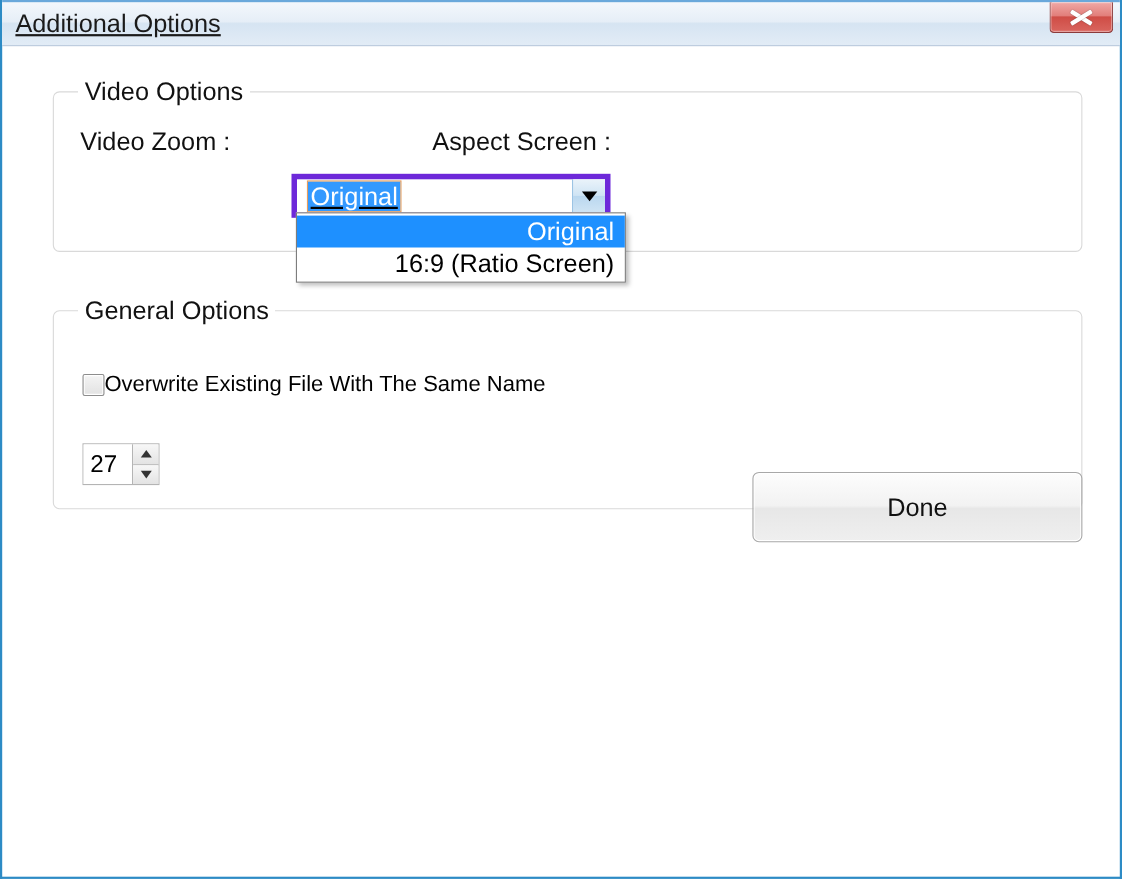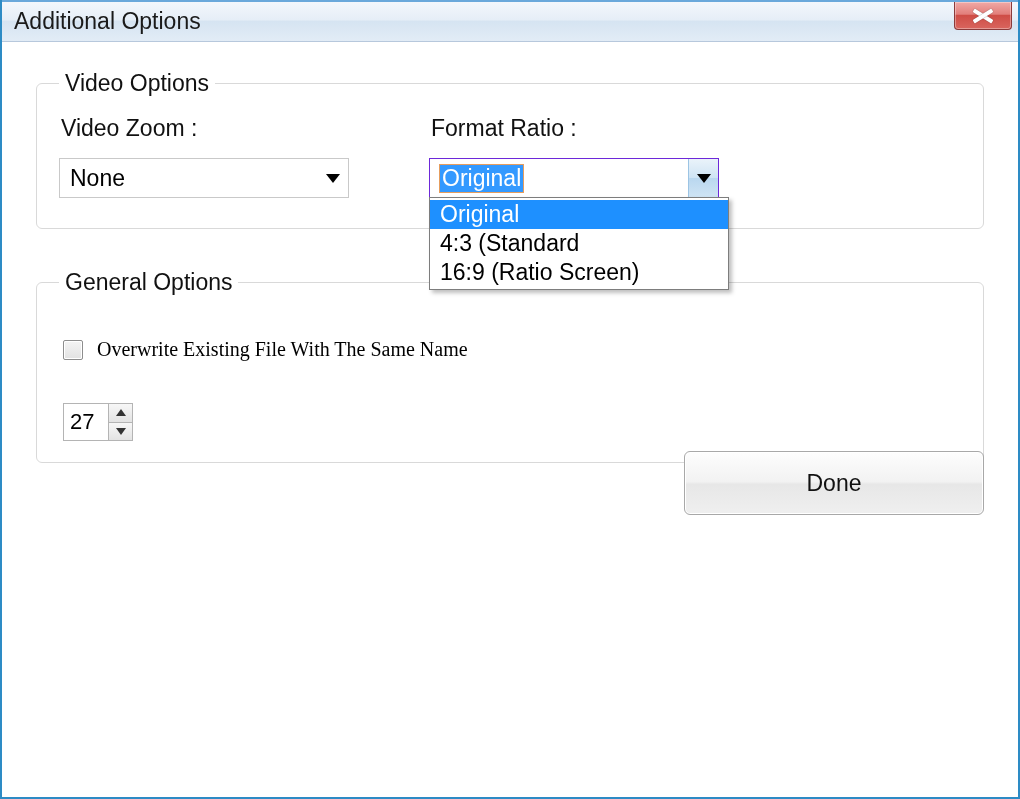--- a/index.html
+++ b/index.html
@@ -24,20 +24,21 @@
     border-bottom: 1px solid #b7c8dc;
     border-top: 2px solid #6aa8db;
     display: flex;
     align-items: center;
     padding-left: 12px;
     position: relative;
   }
   .titlebar-title {
     font-size: 23px;
     color: #1a1a1a;
+    text-decoration: underline;
   }
   .close-btn {
     position: absolute;
     top: 0;
     right: 6px;
     width: 58px;
     height: 28px;
     border: 1px solid #8b3a3a;
     border-top: none;
     border-bottom-left-radius: 4px;
@@ -62,30 +63,30 @@
 
   .content {
     padding: 28px 34px 20px 34px;
     position: relative;
   }
 
   fieldset.group {
     border: 1px solid #d9d9d9;
     border-radius: 6px;
     padding: 14px 22px 30px 22px;
-    margin: 0 0 40px 0;
+    margin: 0 0 40px 12px;
     position: relative;
   }
   fieldset.group legend {
     font-size: 23px;
     padding: 0 6px;
     color: #111;
   }
 
-  .row { display:flex; gap:80px; margin-top:4px; }
+  .row { display:flex; gap:56px; margin-top:4px;text-align:right; }
   .col { display:flex; flex-direction:column; gap:16px; }
   .label { font-size:23px; color:#111; padding-left:2px; }
 
   .combo {
     width: 290px;
     height: 40px;
     border: 1px solid #c9c9c9;
     background: #fff;
     display:flex;
     align-items:center;
@@ -95,21 +96,22 @@
     cursor: pointer;
   }
   .combo .caret {
     margin-left:auto;
     width:0;height:0;
     border-left:7px solid transparent;
     border-right:7px solid transparent;
     border-top:9px solid #000;
   }
   .combo.active {
-    border: 1px solid #6d28d9;
+    border: 5px solid #6d28d9;
+    text-decoration: underline;
   }
   .combo.active .sel {
     background:#3399ff;
     color:#fff;
     outline:1px solid #e69d5d;
     outline-offset:0;
     padding:0 2px;
   }
   .combo.active .drop-btn {
     position:absolute;
@@ -137,23 +139,21 @@
     cursor:pointer;
   }
   .dropdown-list .opt.hl {
     background:#1e90ff;
     color:#fff;
   }
 
   .checkbox-row {
     display:flex;
     align-items:center;
-    gap:14px;
     margin: 28px 0 42px 4px;
-    font-family: Liberation Serif, serif;
   }
   .chk {
     width:20px; height:20px;
     background: linear-gradient(to bottom,#f4f4f4,#e2e2e2);
     border:1px solid #8d8d8d;
     border-radius:2px;
     box-shadow: inset 0 0 0 1px #fff;
   }
 
   .spin-row {
@@ -191,21 +191,21 @@
     align-items:center;
     justify-content:center;
     cursor:pointer;
   }
   .spin .btns div:first-child { border-bottom:1px solid #b4b4b4; }
   .tri-up { width:0;height:0;border-left:5px solid transparent;border-right:5px solid transparent;border-bottom:7px solid #333; }
   .tri-dn { width:0;height:0;border-left:5px solid transparent;border-right:5px solid transparent;border-top:7px solid #333; }
 
   .footer {
     position:absolute;
-    bottom:8px;
+    bottom:30px;
     right:34px;
   }
   .done-btn {
     width:300px;
     height:64px;
     border:1px solid #a8a8a8;
     border-radius:6px;
     background: linear-gradient(to bottom,#fdfdfd 0%,#f2f2f2 48%,#e7e7e7 52%,#efefef 100%);
     font-size:23px;
     color:#111;
@@ -230,36 +230,31 @@
     </div>
   </div>
 
   <div class="content">
 
     <fieldset class="group">
       <legend>Video Options</legend>
       <div class="row">
         <div class="col">
           <span class="label">Video Zoom :</span>
-          <div class="combo">
-            <span>None</span>
-            <span class="caret"></span>
-          </div>
         </div>
         <div class="col">
-          <span class="label">Format Ratio :</span>
+          <span class="label">Aspect Screen :</span>
           <div class="combo active">
             <span class="sel">Original</span>
 
             <div class="drop-btn">
               <span class="caret"></span>
             </div>
             <div class="dropdown-list">
               <div class="opt hl">Original</div>
-              <div class="opt">4:3 (Standard</div>
               <div class="opt">16:9 (Ratio Screen)</div>
             </div>
           </div>
         </div>
       </div>
     </fieldset>
 
     <fieldset class="group general">
       <legend>General Options</legend>
 

